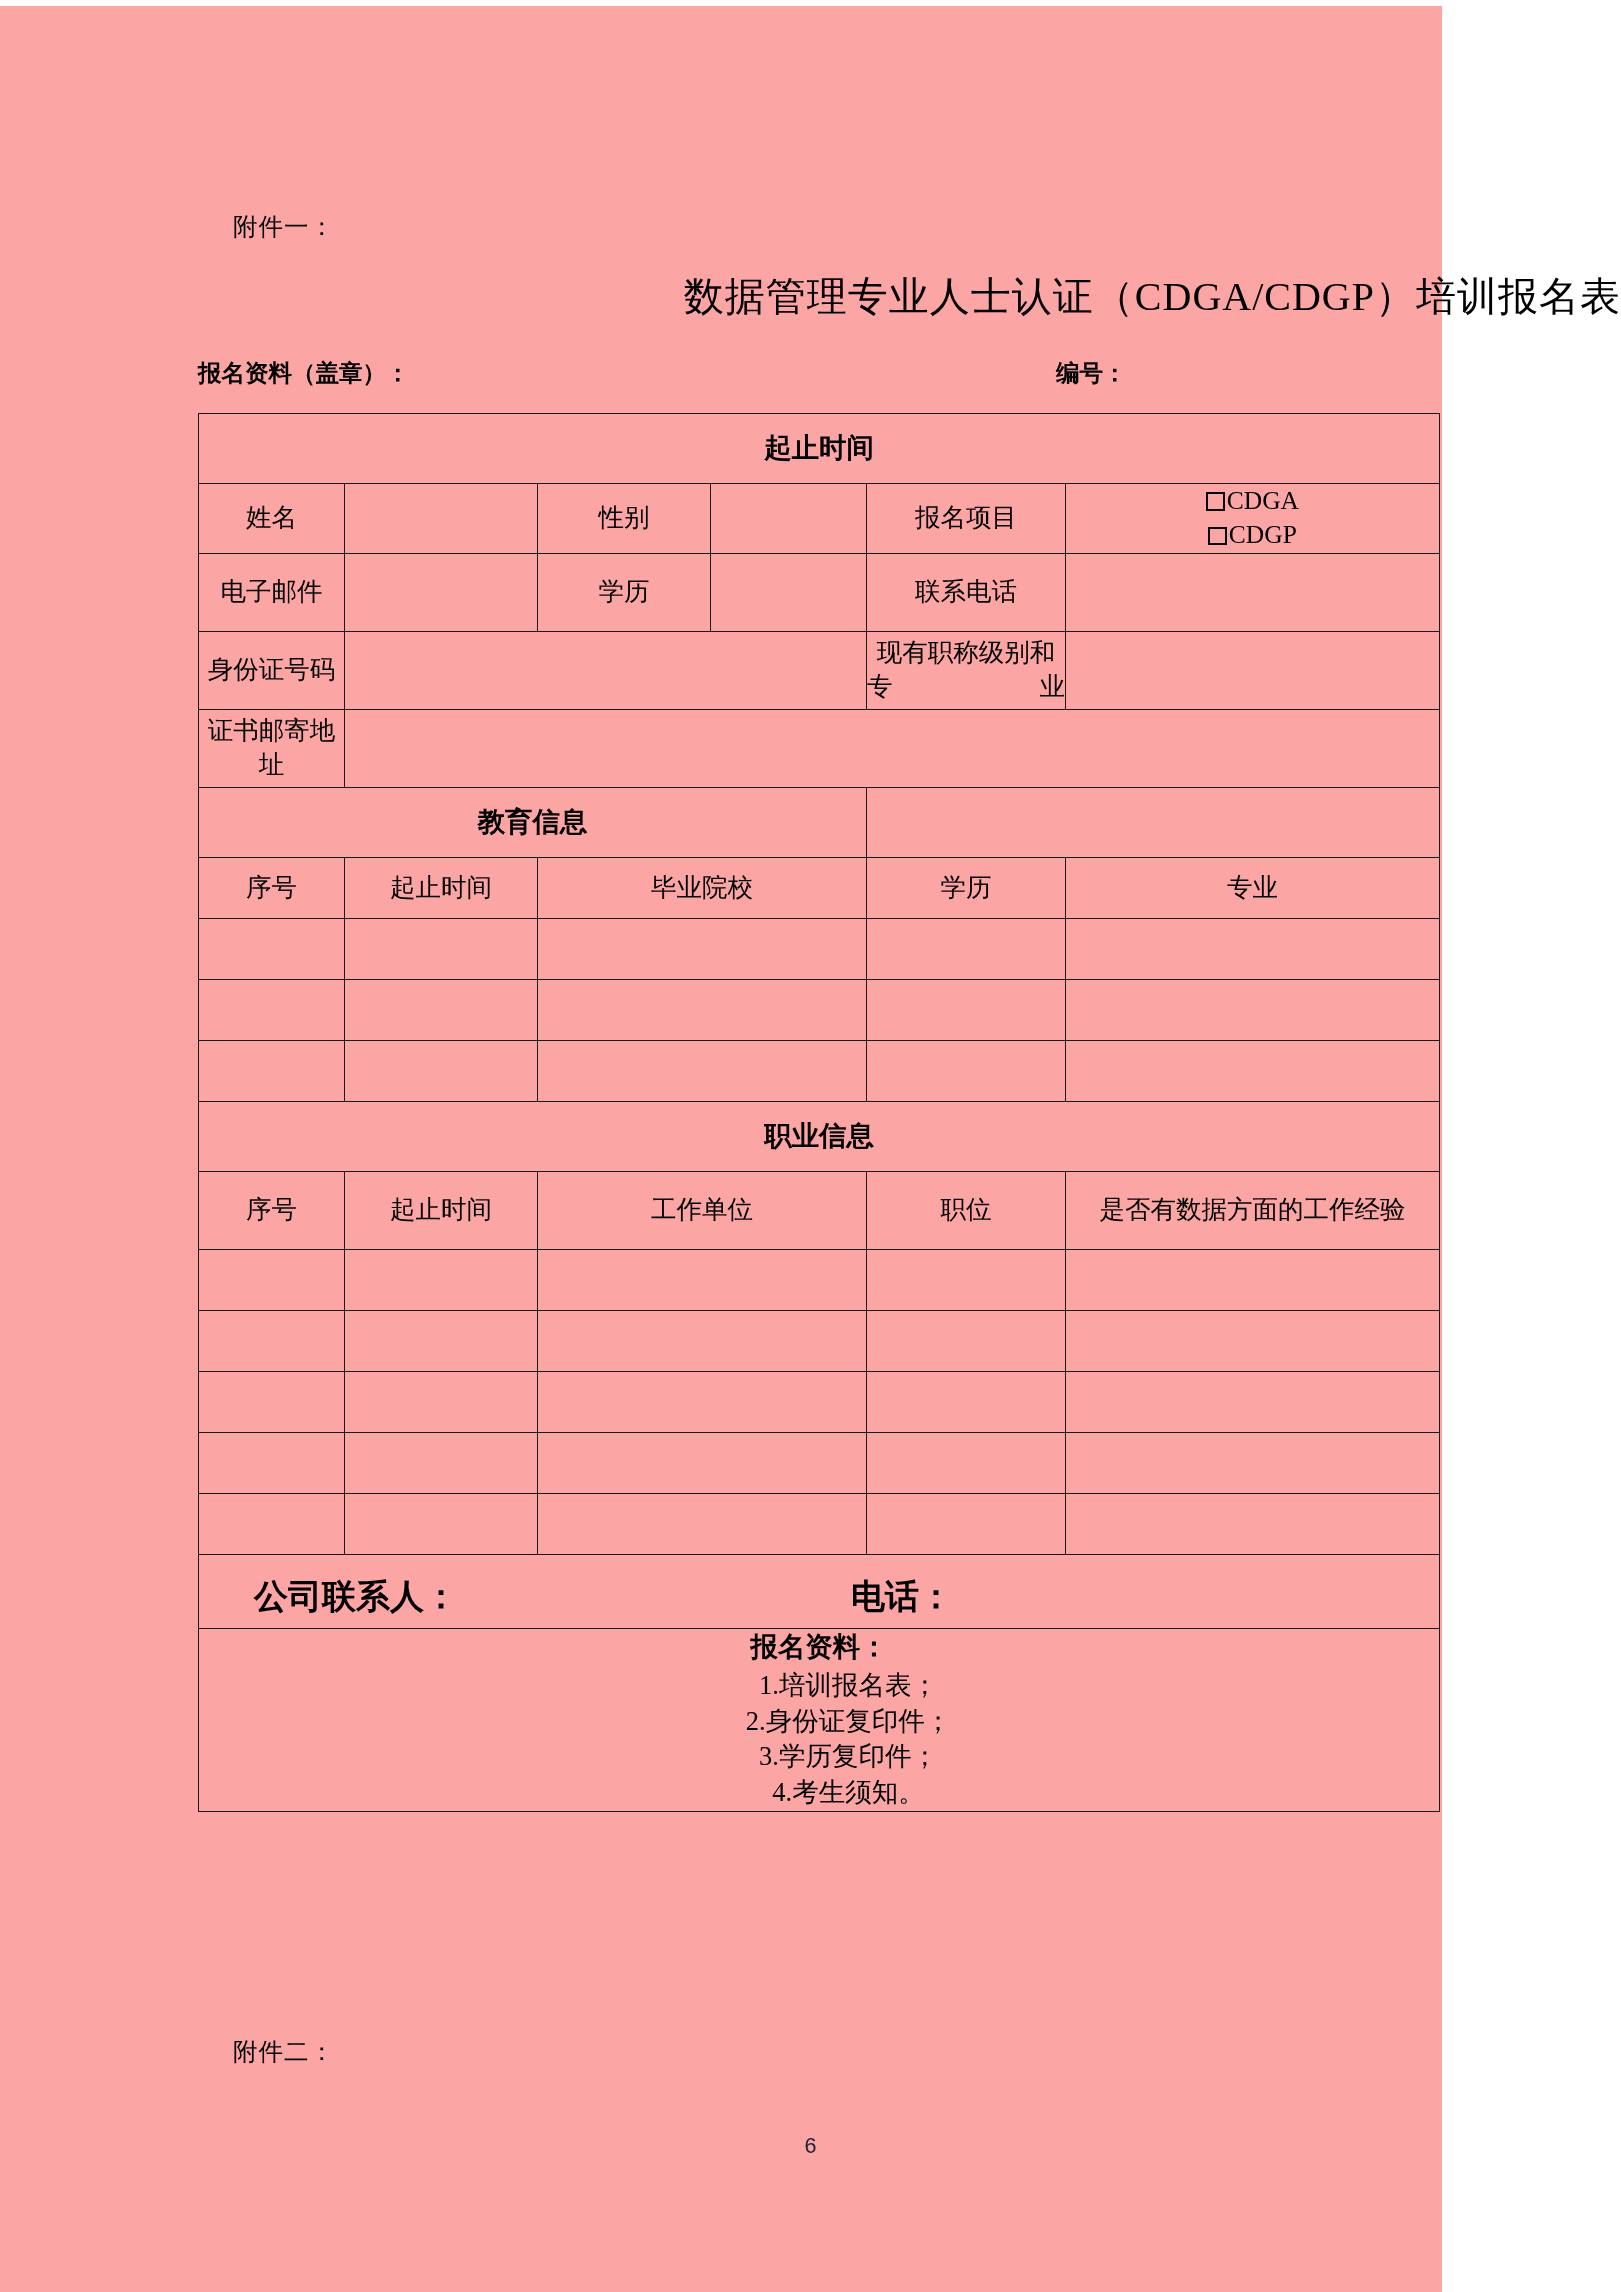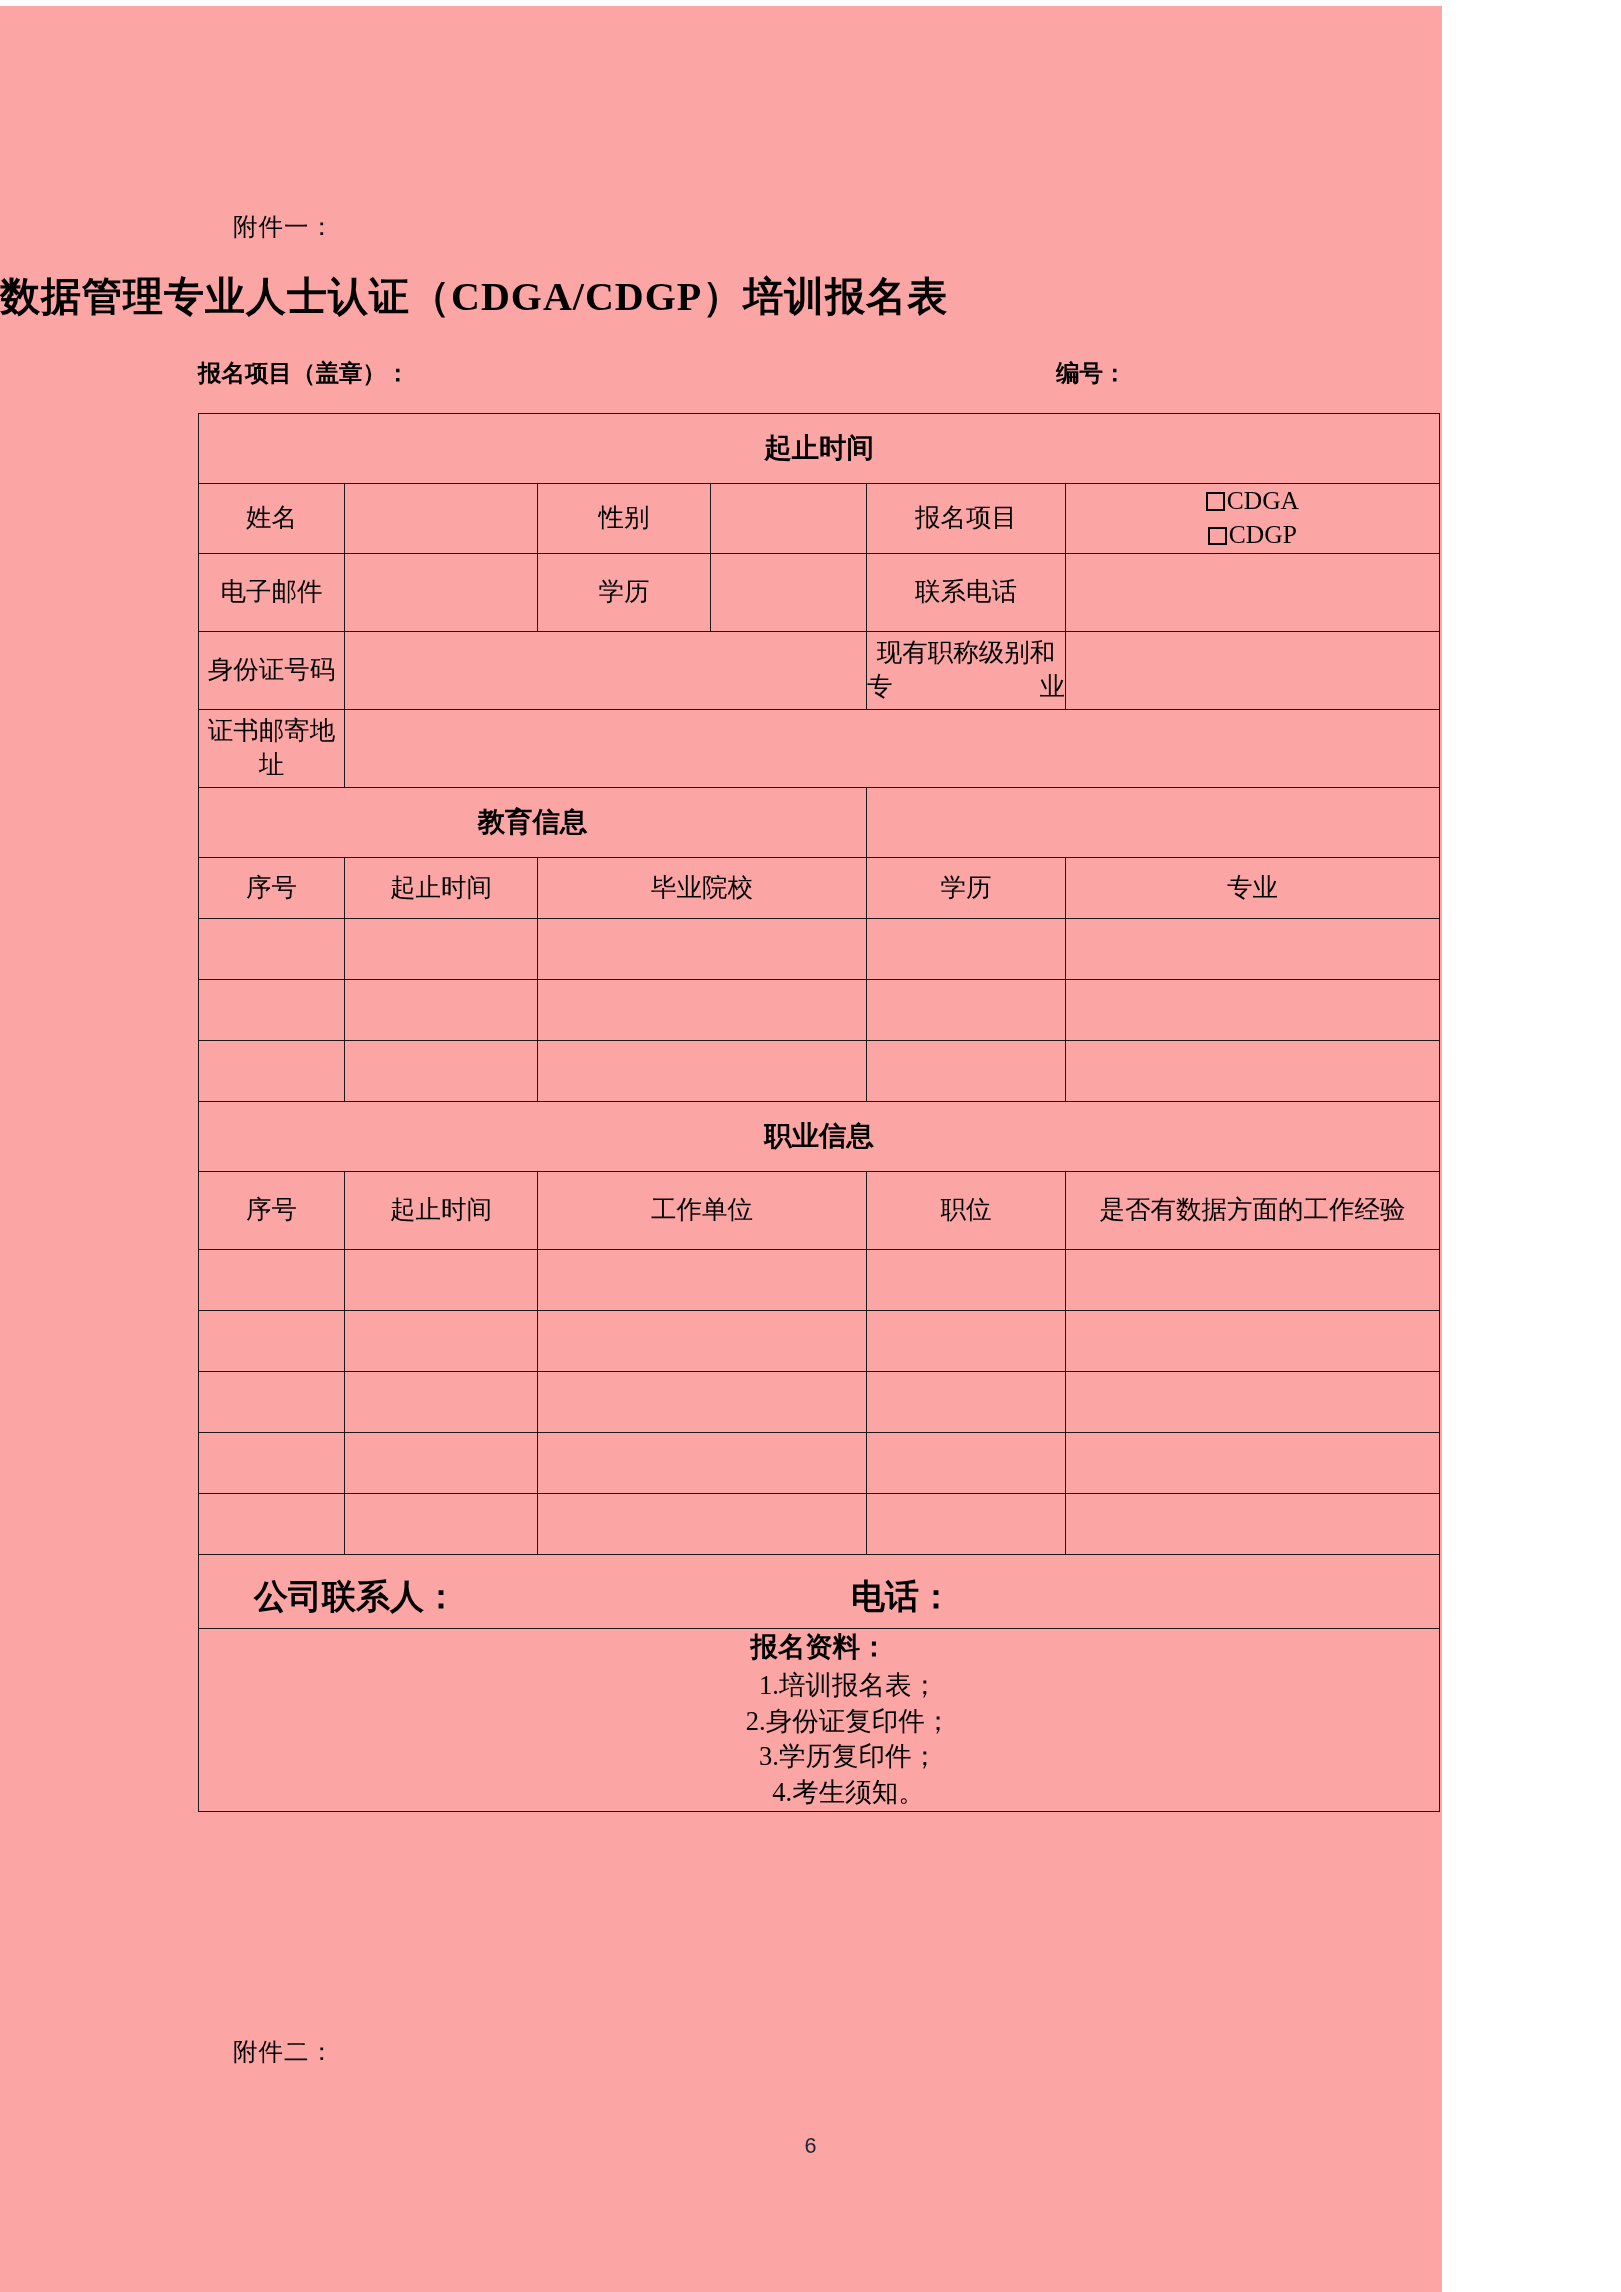--- a/index.html
+++ b/index.html
@@ -46,23 +46,23 @@
     font-family: "Liberation Sans", "DejaVu Sans", sans-serif;
     white-space: nowrap;
   }
 
   
   .doc-title {
     position: absolute;
     left: 0;
     top: 263px;
     width: 1621px;
-    text-align: left;
+    text-align: right;
     font-size: 40px;
-    font-weight: bold;
+    font-weight: normal;
     letter-spacing: 1px;
     font-family: "Liberation Serif", "DejaVu Serif", serif;
     white-space: nowrap;
   }
 
   
   .sub-line {
     position: absolute;
     top: 351px;
     left: 198px;
@@ -186,21 +186,21 @@
 </head>
 <body>
 
 <div class="page">
 
   <div class="attach-label">附件一：</div>
 
   <div class="doc-title">数据管理专业人士认证（CDGA/CDGP）培训报名表</div>
 
   <div class="sub-line">
-    <span class="left">报名项目（盖章）：</span>
+    <span class="left">报名资料（盖章）：</span>
     <span class="right">编号：</span>
   </div>
 
   <table class="form">
     <colgroup>
       <col style="width:146px">
       <col style="width:193px">
       <col style="width:173px">
       <col style="width:156px">
       <col style="width:199px">

